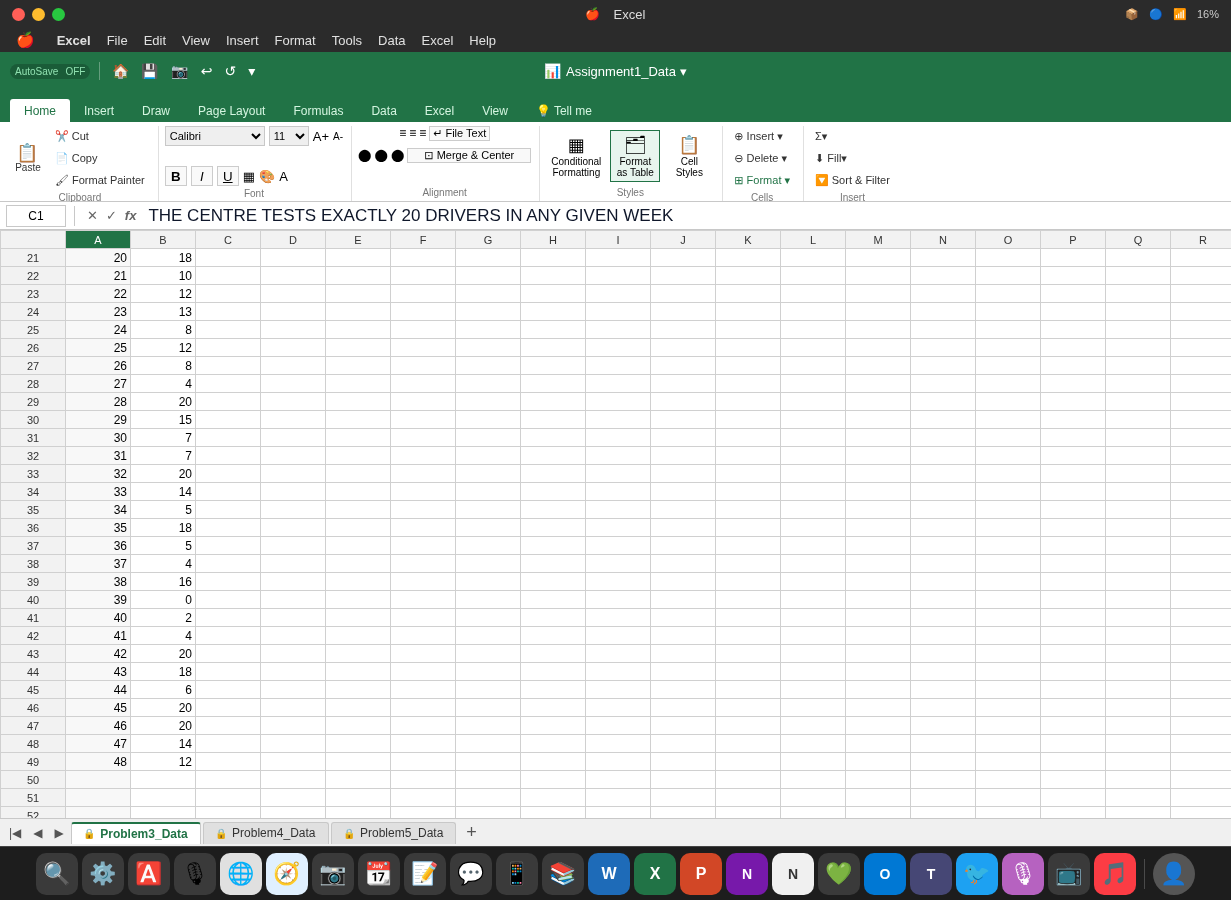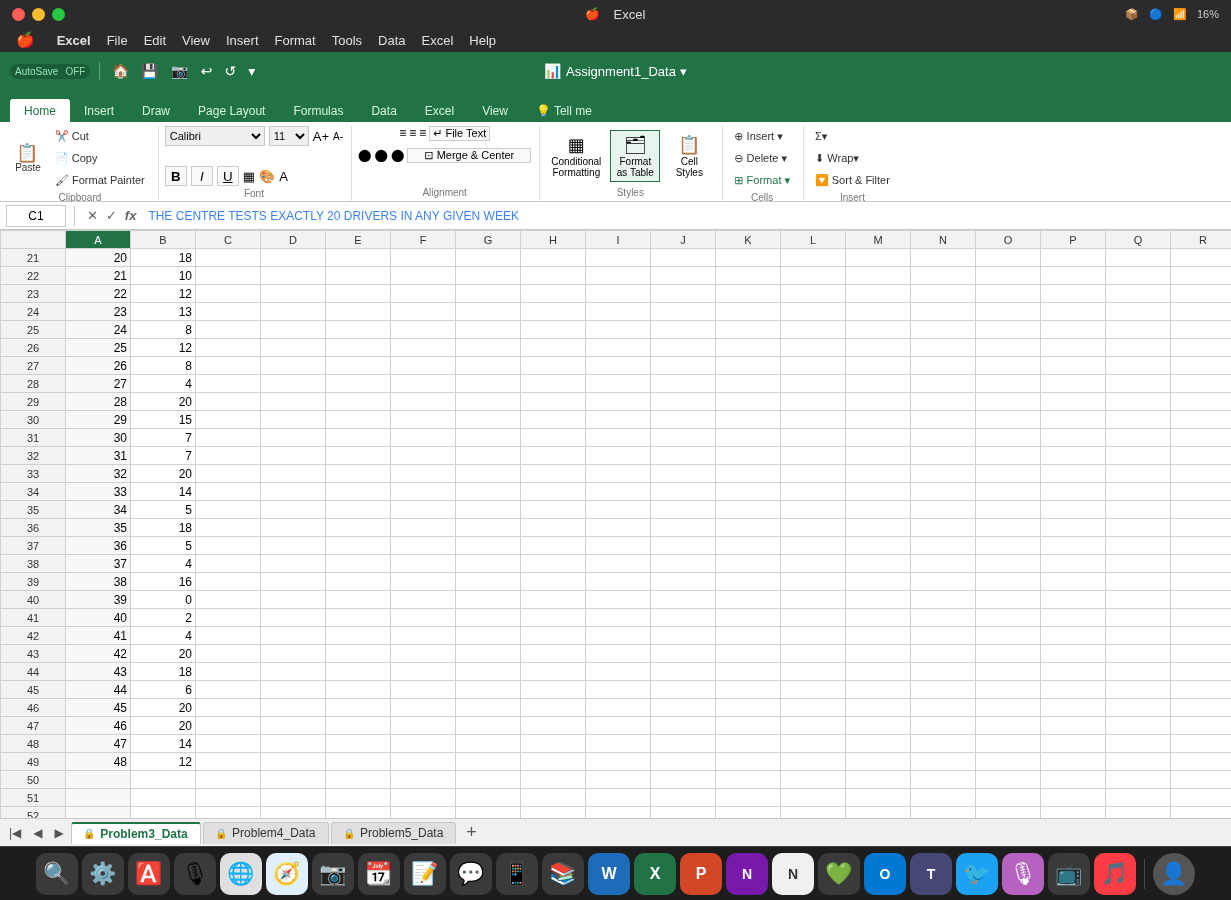--- a/index.html
+++ b/index.html
@@ -131,21 +131,21 @@
       gap: 4px;
     }
     .cell-ref {
       width: 60px; height: 22px;
       border: 1px solid #c8c8c8;
       text-align: center; font-size: 12px;
       display: flex; align-items: center; justify-content: center;
     }
     .formula-sep { width: 1px; height: 20px; background: #c8c8c8; margin: 0 4px; }
     .formula-icons { display: flex; gap: 8px; color: #666; font-size: 13px; padding: 0 4px; }
-    .formula-input { flex: 1; font-size: 12px; color: #3b82f6; padding-left: 4px; }
+    .formula-input { flex: 1; font-size: 17px; color: #0f172a; padding-left: 4px; }
 
     
     .spreadsheet-area {
       flex: 1;
       overflow: auto;
       display: flex;
       flex-direction: column;
     }
     .sheet-table {
       border-collapse: collapse;
@@ -400,21 +400,21 @@
           <div class="rb-btn-small" style="color:#217346;font-weight:500;">⊞ Format ▾</div>
         </div>
       </div>
       <div class="ribbon-group-label">Cells</div>
     </div>
 
     <div class="ribbon-group">
       <div class="ribbon-group-content">
         <div style="display:flex;flex-direction:column;gap:2px;">
           <div class="rb-btn-small">Σ▾</div>
-          <div class="rb-btn-small">⬇ Wrap▾</div>
+          <div class="rb-btn-small">⬇ Fill▾</div>
           <div class="rb-btn-small">🔽 Sort &amp; Filter</div>
         </div>
       </div>
       <div class="ribbon-group-label">Insert</div>
     </div>
   </div>
 
   <div class="formula-bar">
     <div class="cell-ref">
       <span>C1</span>

